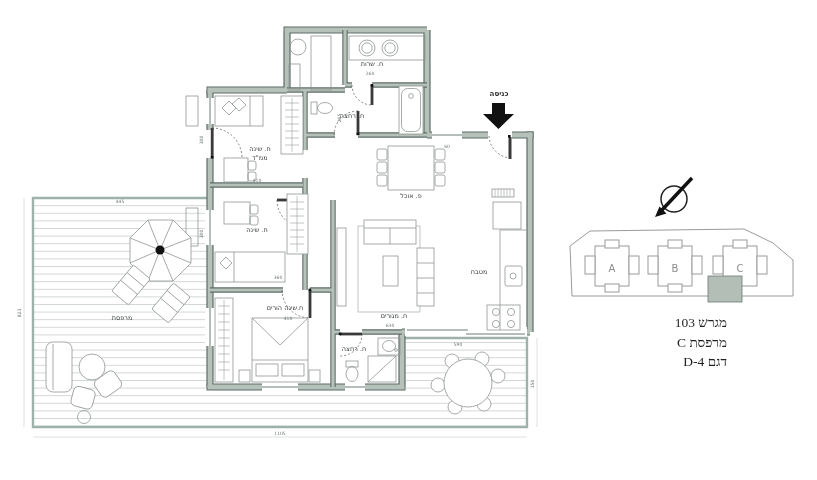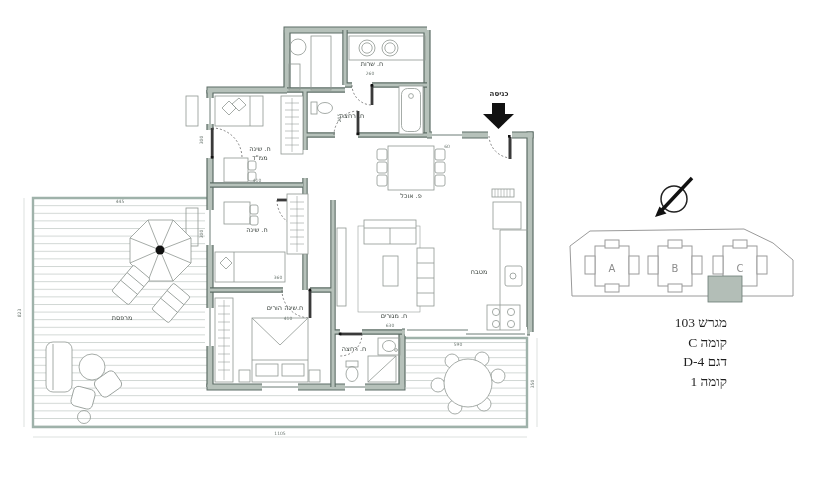--- a/index.html
+++ b/index.html
@@ -368,17 +368,16 @@
       <rect class="siteb" x="733" y="240" width="14" height="8"></rect>
       <rect x="708" y="276" width="34" height="26" fill="var(--highlight-fill)" stroke="#6a7a74" stroke-width="0.8"></rect>
       <text class="blet" x="740" y="272">C</text>
     </g>
   </g>
 </svg>
 
 
 <div class="info-block">
   <div>מגרש 103</div>
-  <div>קומה C</div>
+  <div>מרפסת C</div>
   <div>דגם D-4</div>
-  <div>קומה 1</div>
 </div>
 </div>
 
 </body></html>

